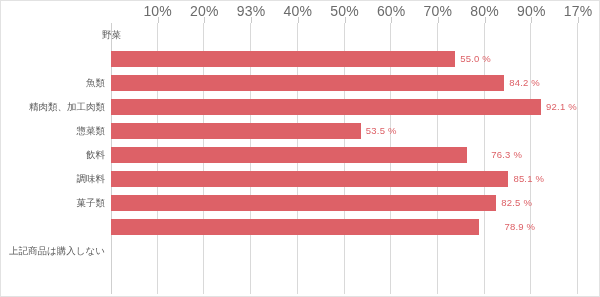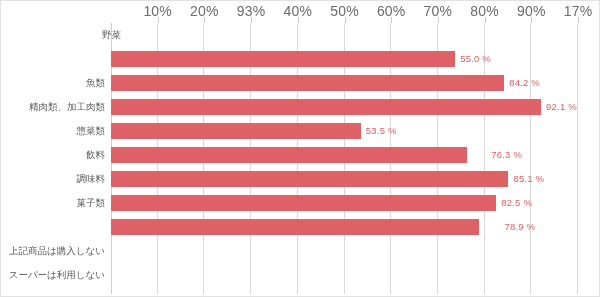--- a/index.html
+++ b/index.html
@@ -234,18 +234,17 @@
         <div class="bar-track">
           <div class="bar" title="パン、米 78.9 %" style="width: 78.9%; background: rgb(221, 97, 103);"></div>
           <div class="bar-value" style="left: 78.9%; color: rgb(221, 97, 103); margin-left: 20px;">78.9 %</div>
         </div>
       </div>
       <div class="row" style="top: 216px;">
         <div class="cat-label">上記商品は購入しない</div>
         <div class="bar-track"></div>
       </div>
       <div class="row" style="top: 240px;">
-        <div class="cat-label">スーパーは利用しない</div>
         <div class="bar-track"></div>
       </div>
     </div>
 
 </div>
 
 </body></html>

